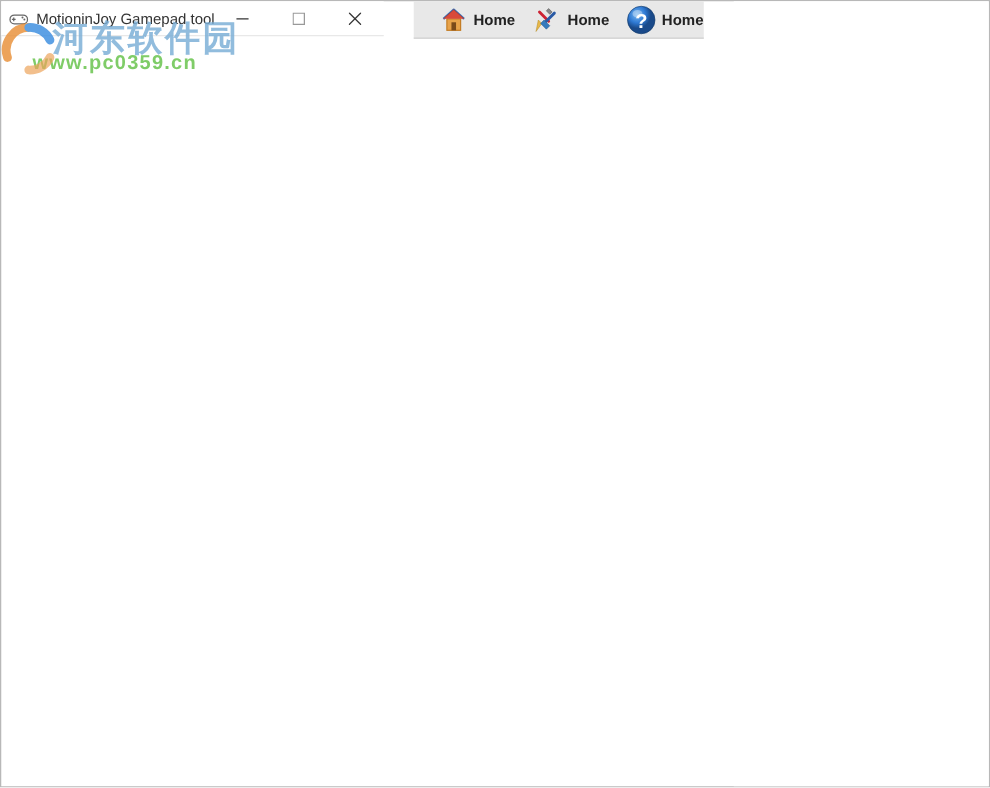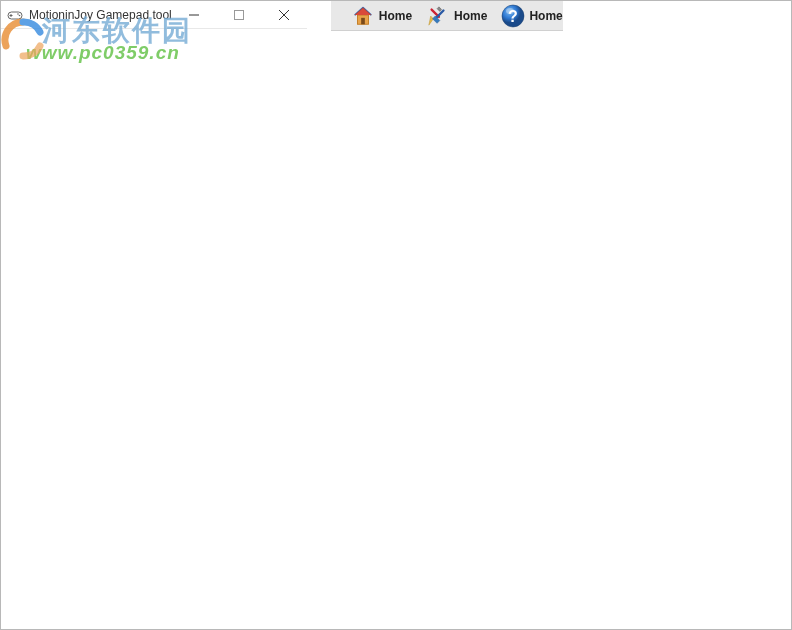--- a/index.html
+++ b/index.html
@@ -107,22 +107,21 @@
     .wm-zh {
       font-family: "Microsoft YaHei", "SimHei", sans-serif;
       font-size: 28px;
       font-weight: bold;
       color: #7aaed6;
       letter-spacing: 2px;
       line-height: 1.05;
     }
     .wm-url {
       font-family: Arial, sans-serif;
-      font-size: 19px;
-      font-style: italic;
+      font-size: 16px;
       font-weight: bold;
       color: #63c247;
       letter-spacing: 1px;
       margin-top: -3px;
       margin-left: 22px;
     }
     .wm-logo {
       position: absolute;
       top: 0;
       left: -4px;

